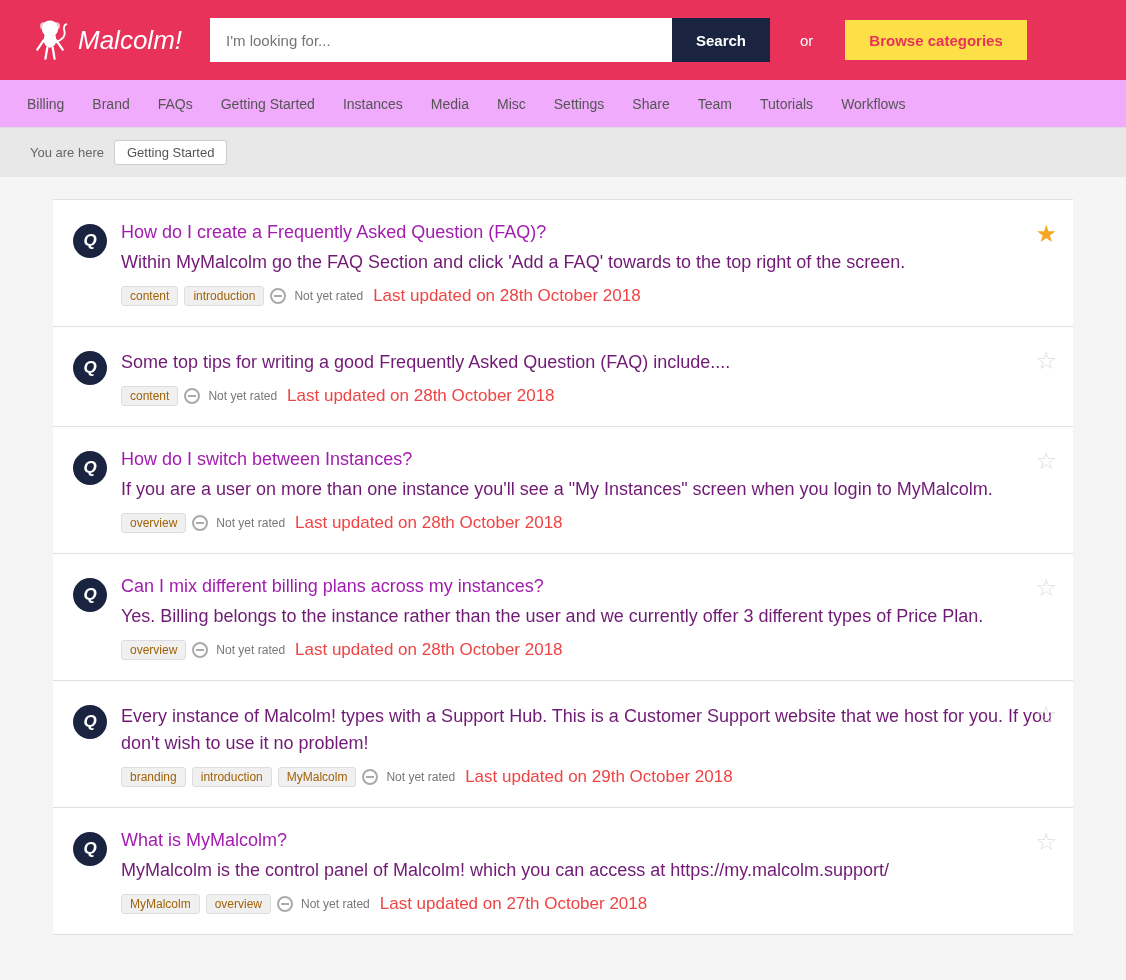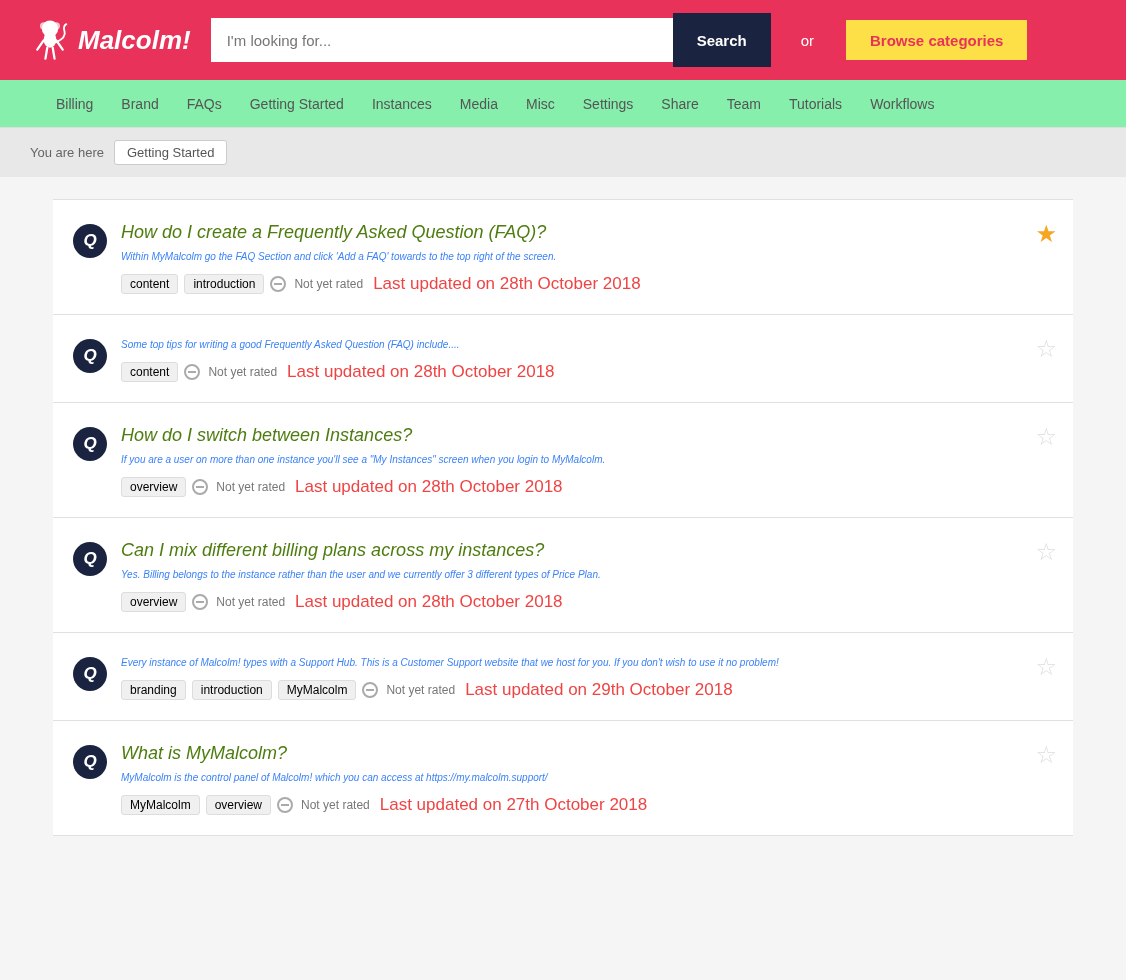--- a/index.html
+++ b/index.html
@@ -13,21 +13,21 @@
       display: flex;
       align-items: center;
       gap: 20px;
     }
     .logo {
       display: flex;
       align-items: center;
       gap: 8px;
       color: white;
       font-size: 26px;
-      font-weight: bold;
+      font-weight: normal;
       font-style: italic;
       min-width: 160px;
     }
     .logo-monkey {
       width: 40px;
       height: 50px;
     }
     .search-wrapper {
       display: flex;
       align-items: center;
@@ -39,21 +39,21 @@
     .search-input {
       flex: 1;
       height: 44px;
       border: none;
       padding: 0 16px;
       font-size: 15px;
       outline: none;
       border-radius: 0;
     }
     .search-button {
-      height: 54px;
+      height: 44px;
       padding: 10px 24px;
       background: #1a2340;
       color: white;
       border: none;
       font-size: 15px;
       font-weight: bold;
       cursor: pointer;
     }
     .or-text {
       color: white;
@@ -67,23 +67,23 @@
       color: #e8325a;
       border: 2px solid #e8325a;
       font-size: 15px;
       font-weight: bold;
       cursor: pointer;
       border-radius: 2px;
     }
 
     
     .nav {
-      background: #86efac;
+      background: #f0abfc;
       border-bottom: 1px solid #ddd;
-      padding: 0 44px;
+      padding: 0 15px;
       display: flex;
       align-items: center;
       gap: 4px;
       flex-wrap: wrap;
       min-height: 48px;
     }
     .nav-item {
       padding: 8px 12px;
       font-size: 14px;
       color: #555;
@@ -143,46 +143,44 @@
       color: white;
       font-size: 17px;
       font-weight: bold;
       font-style: italic;
       flex-shrink: 0;
       margin-top: 2px;
     }
     .article-body { flex: 1; }
     .article-title {
       font-size: 18px;
-      color: #4d7c0f;
+      color: #a21caf;
       font-weight: normal;
       margin-bottom: 6px;
       cursor: pointer;
-      font-style: italic;
     }
     .article-excerpt {
-      font-size: 10px;
-      color: #3b82f6;
+      font-size: 18px;
+      color: #701a75;
       margin-bottom: 10px;
       line-height: 1.5;
-      font-style: italic;
     }
     .article-meta {
       display: flex;
       align-items: center;
       gap: 6px;
       flex-wrap: wrap;
     }
     .tag {
       background: #f0f0f0;
       border: 1px solid #ddd;
       border-radius: 3px;
       padding: 2px 8px;
       font-size: 12px;
-      color: #000000;
+      color: #a16207;
     }
     .rating-tag {
       display: flex;
       align-items: center;
       gap: 8px;
       font-size: 12px;
       color: #777;
     }
     .rating-circle {
       width: 16px;

